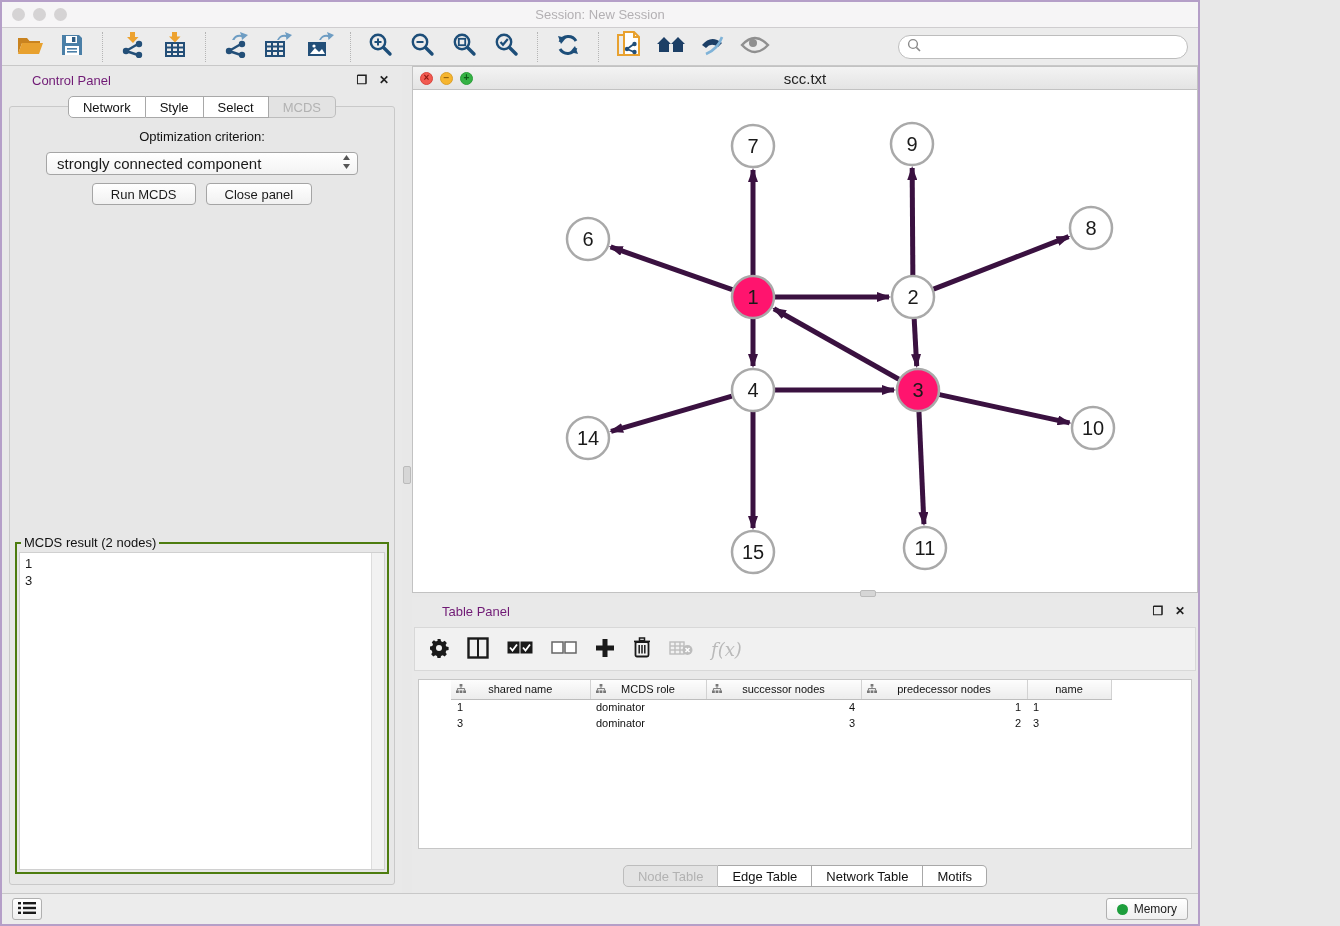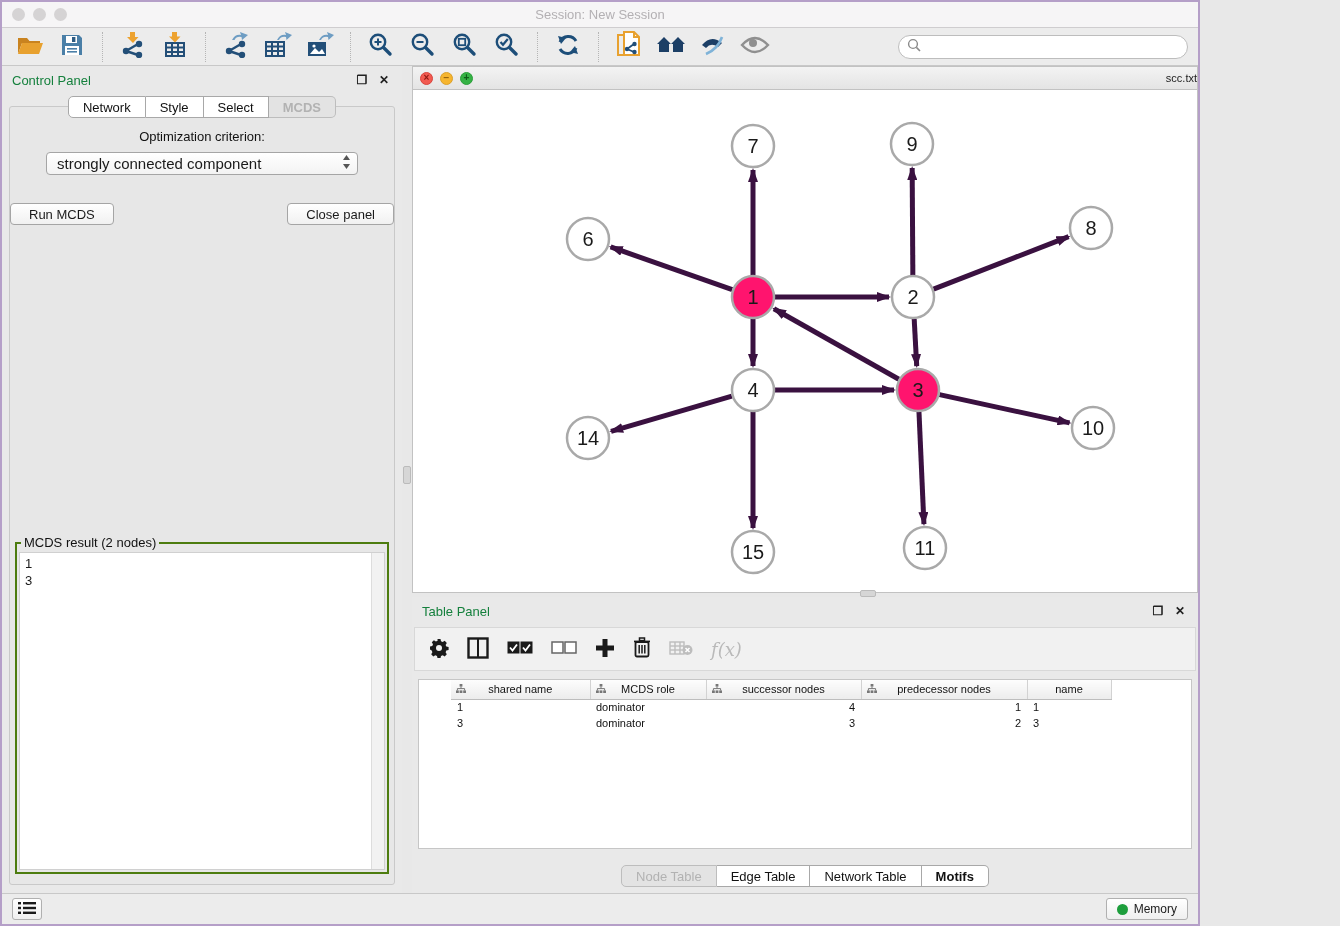--- a/index.html
+++ b/index.html
@@ -20,50 +20,50 @@
   .tspacer { flex:1; }
   .searchbox { width:290px; height:24px; background:#fff; border:1px solid #bdbdbd; border-radius:12px; display:flex; align-items:center; padding:0 8px; gap:5px; }
   .searchbox input { border:none; outline:none; flex:1; font-size:12px; background:transparent; font-family:"Liberation Sans",sans-serif; }
 
   
   .content { flex:1; display:flex; min-height:0; }
 
   
   .control-panel { width:400px; background:#e9e9e9; position:relative; flex:0 0 auto; }
   .panel-head { height:28px; display:flex; align-items:center; padding:0 10px; }
-  .panel-head .ptitle { flex:1; font-size:13px; color:#15803d; }
+  .panel-head .ptitle { flex:1; font-size:13px; color:#701a75;margin-left:20px; }
   .wbtn { width:16px; height:16px; display:flex; align-items:center; justify-content:center; font-size:12px; color:#222; margin-left:6px; font-weight:bold; }
   .cp-tabs { display:flex; justify-content:center; margin-top:2px; position:relative; z-index:2; }
   .seg { height:22px; display:flex; }
   .seg .tab { padding:0 14px; background:#fff; border:1px solid #a8a8a8; border-left:none; display:flex; align-items:center; font-size:13px; color:#111; }
   .seg .tab:first-child { border-left:1px solid #a8a8a8; border-radius:5px 0 0 5px; }
-  .seg .tab:last-child { border-radius:0 5px 5px 0;font-weight:bold; }
+  .seg .tab:last-child { border-radius:0 5px 5px 0; }
   .seg .tab.active { background:#e3e3e3; color:#b2b2b2; border-color:#bdbdbd; }
   .cp-box { position:absolute; left:7px; right:7px; top:40px; bottom:8px; background:#e7e7e7; border:1px solid #c9c9c9; border-radius:3px; }
   .opt-label { text-align:center; margin-top:22px; font-size:13px; color:#111; }
   .selectbox { margin:8px auto 0; width:312px; height:23px; background:linear-gradient(#ffffff,#f3f3f3); border:1px solid #a5a5a5; border-radius:4px; display:flex; align-items:center; padding:0 6px 0 10px; font-size:15px; }
   .selectbox .selval { flex:1; }
-  .btnrow { display:flex; justify-content:space-between; gap:10px; margin-top:28px; }
+  .btnrow { display:flex; justify-content:center; gap:10px; margin-top:8px; }
   .pbtn { height:22px; padding:0 18px; background:linear-gradient(#ffffff,#f1f1f1); border:1px solid #a5a5a5; border-radius:4px; font-size:13px; display:flex; align-items:center; }
   .mcds-fieldset { position:absolute; left:5px; right:5px; top:428px; bottom:10px; border:2px solid #4d7c0f; background:#e7e7e7; padding:0; }
   .mcds-fieldset legend { font-size:13px; color:#111; margin-left:4px; padding:0 3px; }
   .mcds-inner { position:absolute; left:2px; right:2px; top:2px; bottom:2px; background:#fff; border:1px solid #d0d0d0; display:flex; }
   .mcds-text { flex:1; font-size:13px; padding:2px 5px; white-space:pre-line; line-height:17px; }
   .mcds-scroll { width:13px; background:#f2f2f2; border-left:1px solid #ddd; }
 
   
   .vdivider { width:10px; background:#e8e8e8; position:relative; flex:0 0 auto; }
   .vdivider .thumb { position:absolute; top:400px; left:1px; width:8px; height:18px; background:#d6d6d6; border:1px solid #bbb; border-radius:2px; }
 
   .right-col { flex:1; display:flex; flex-direction:column; min-width:0; }
 
   
   .net-window { height:527px; display:flex; flex-direction:column; flex:0 0 auto; }
   .net-titlebar { height:24px; background:linear-gradient(#f3f3f3,#e4e4e4); border:1px solid #c2c2c2; display:flex; align-items:center; position:relative; }
-  .net-title { position:absolute; left:0; right:0; text-align:right; font-size:11px; color:#222; }
+  .net-title { position:absolute; left:0; right:0; text-align:center; font-size:15px; color:#222; }
   .tl { width:13px; height:13px; border-radius:50%; margin-left:7px; display:flex; align-items:center; justify-content:center; font-size:10px; font-weight:bold; line-height:1; z-index:1; }
   .tl.red { background:#f25a50; color:#8e1710; border:1px solid #d8443c; }
   .tl.yellow { background:#f6b52e; color:#93600b; border:1px solid #dba02a; }
   .tl.green { background:#35b244; color:#0e5c18; border:1px solid #2b9e3a; }
   .net-canvas { flex:1; background:#fff; border:1px solid #c2c2c2; border-top:none; position:relative; }
 
   .hdivider { height:4px; background:#e8e8e8; position:relative; flex:0 0 auto; }
   .hdivider .thumb { position:absolute; left:448px; top:-3px; width:16px; height:7px; background:#d6d6d6; border:1px solid #bbb; border-radius:2px; }
 
   

